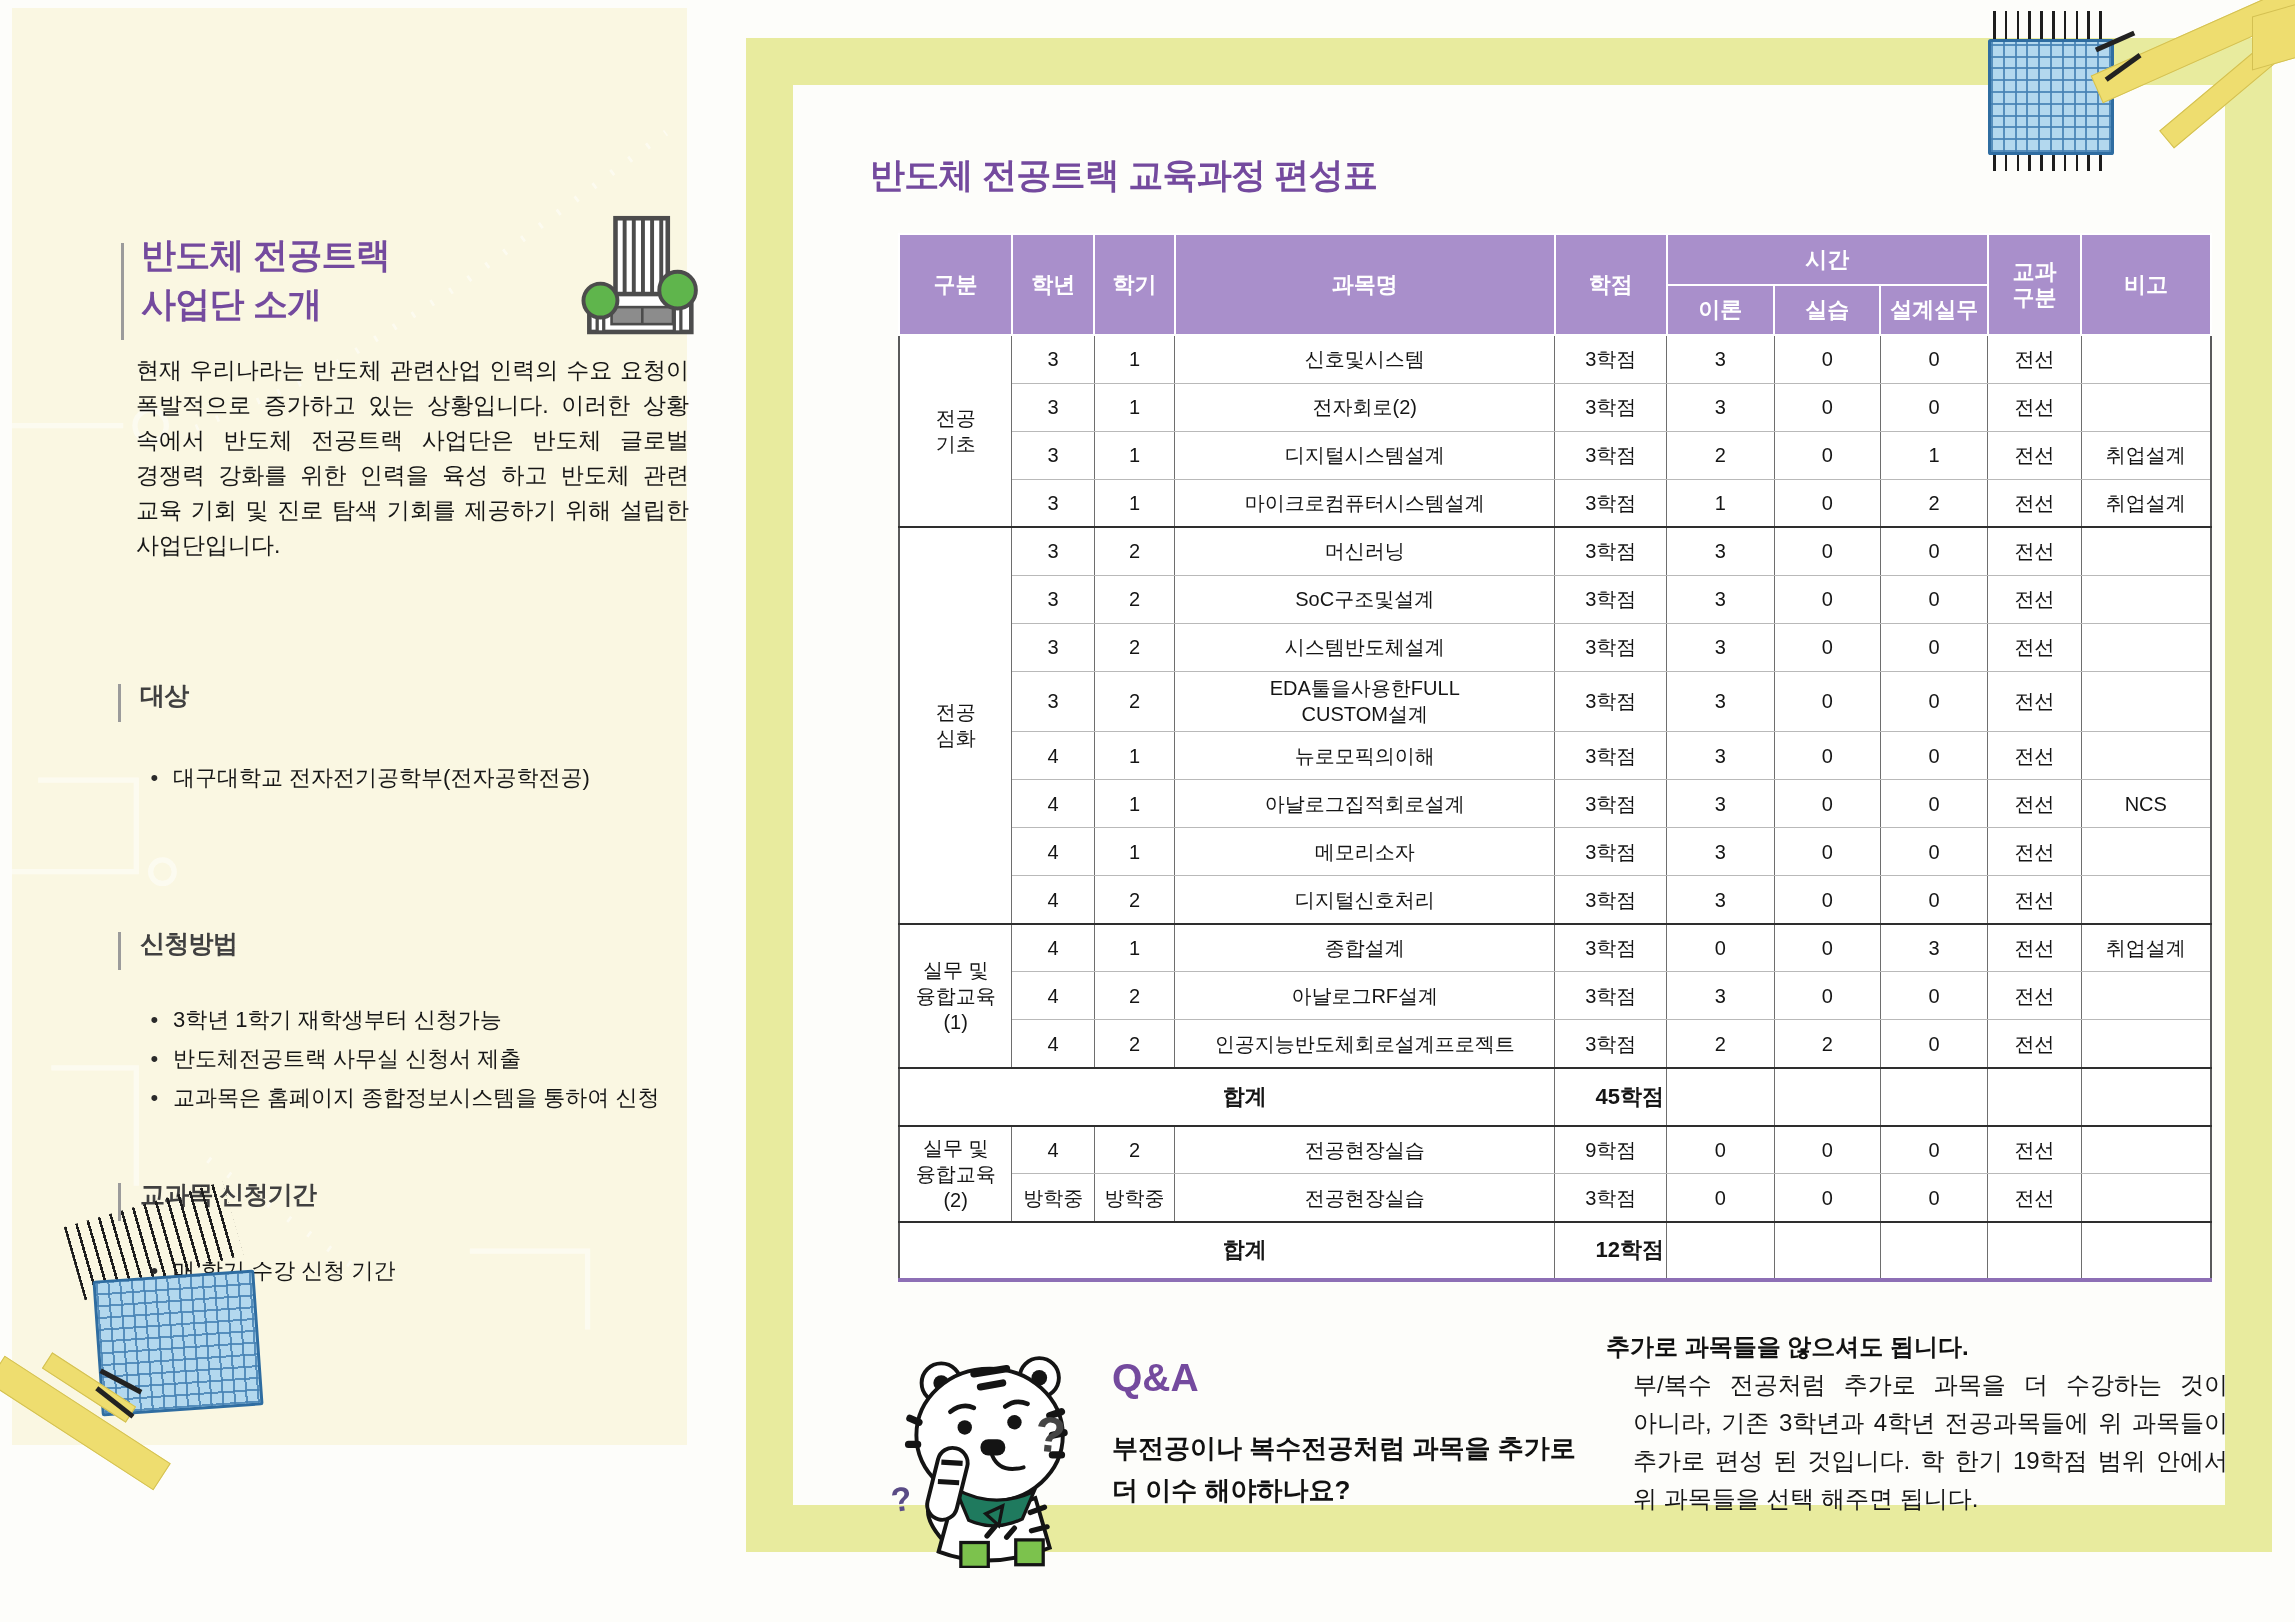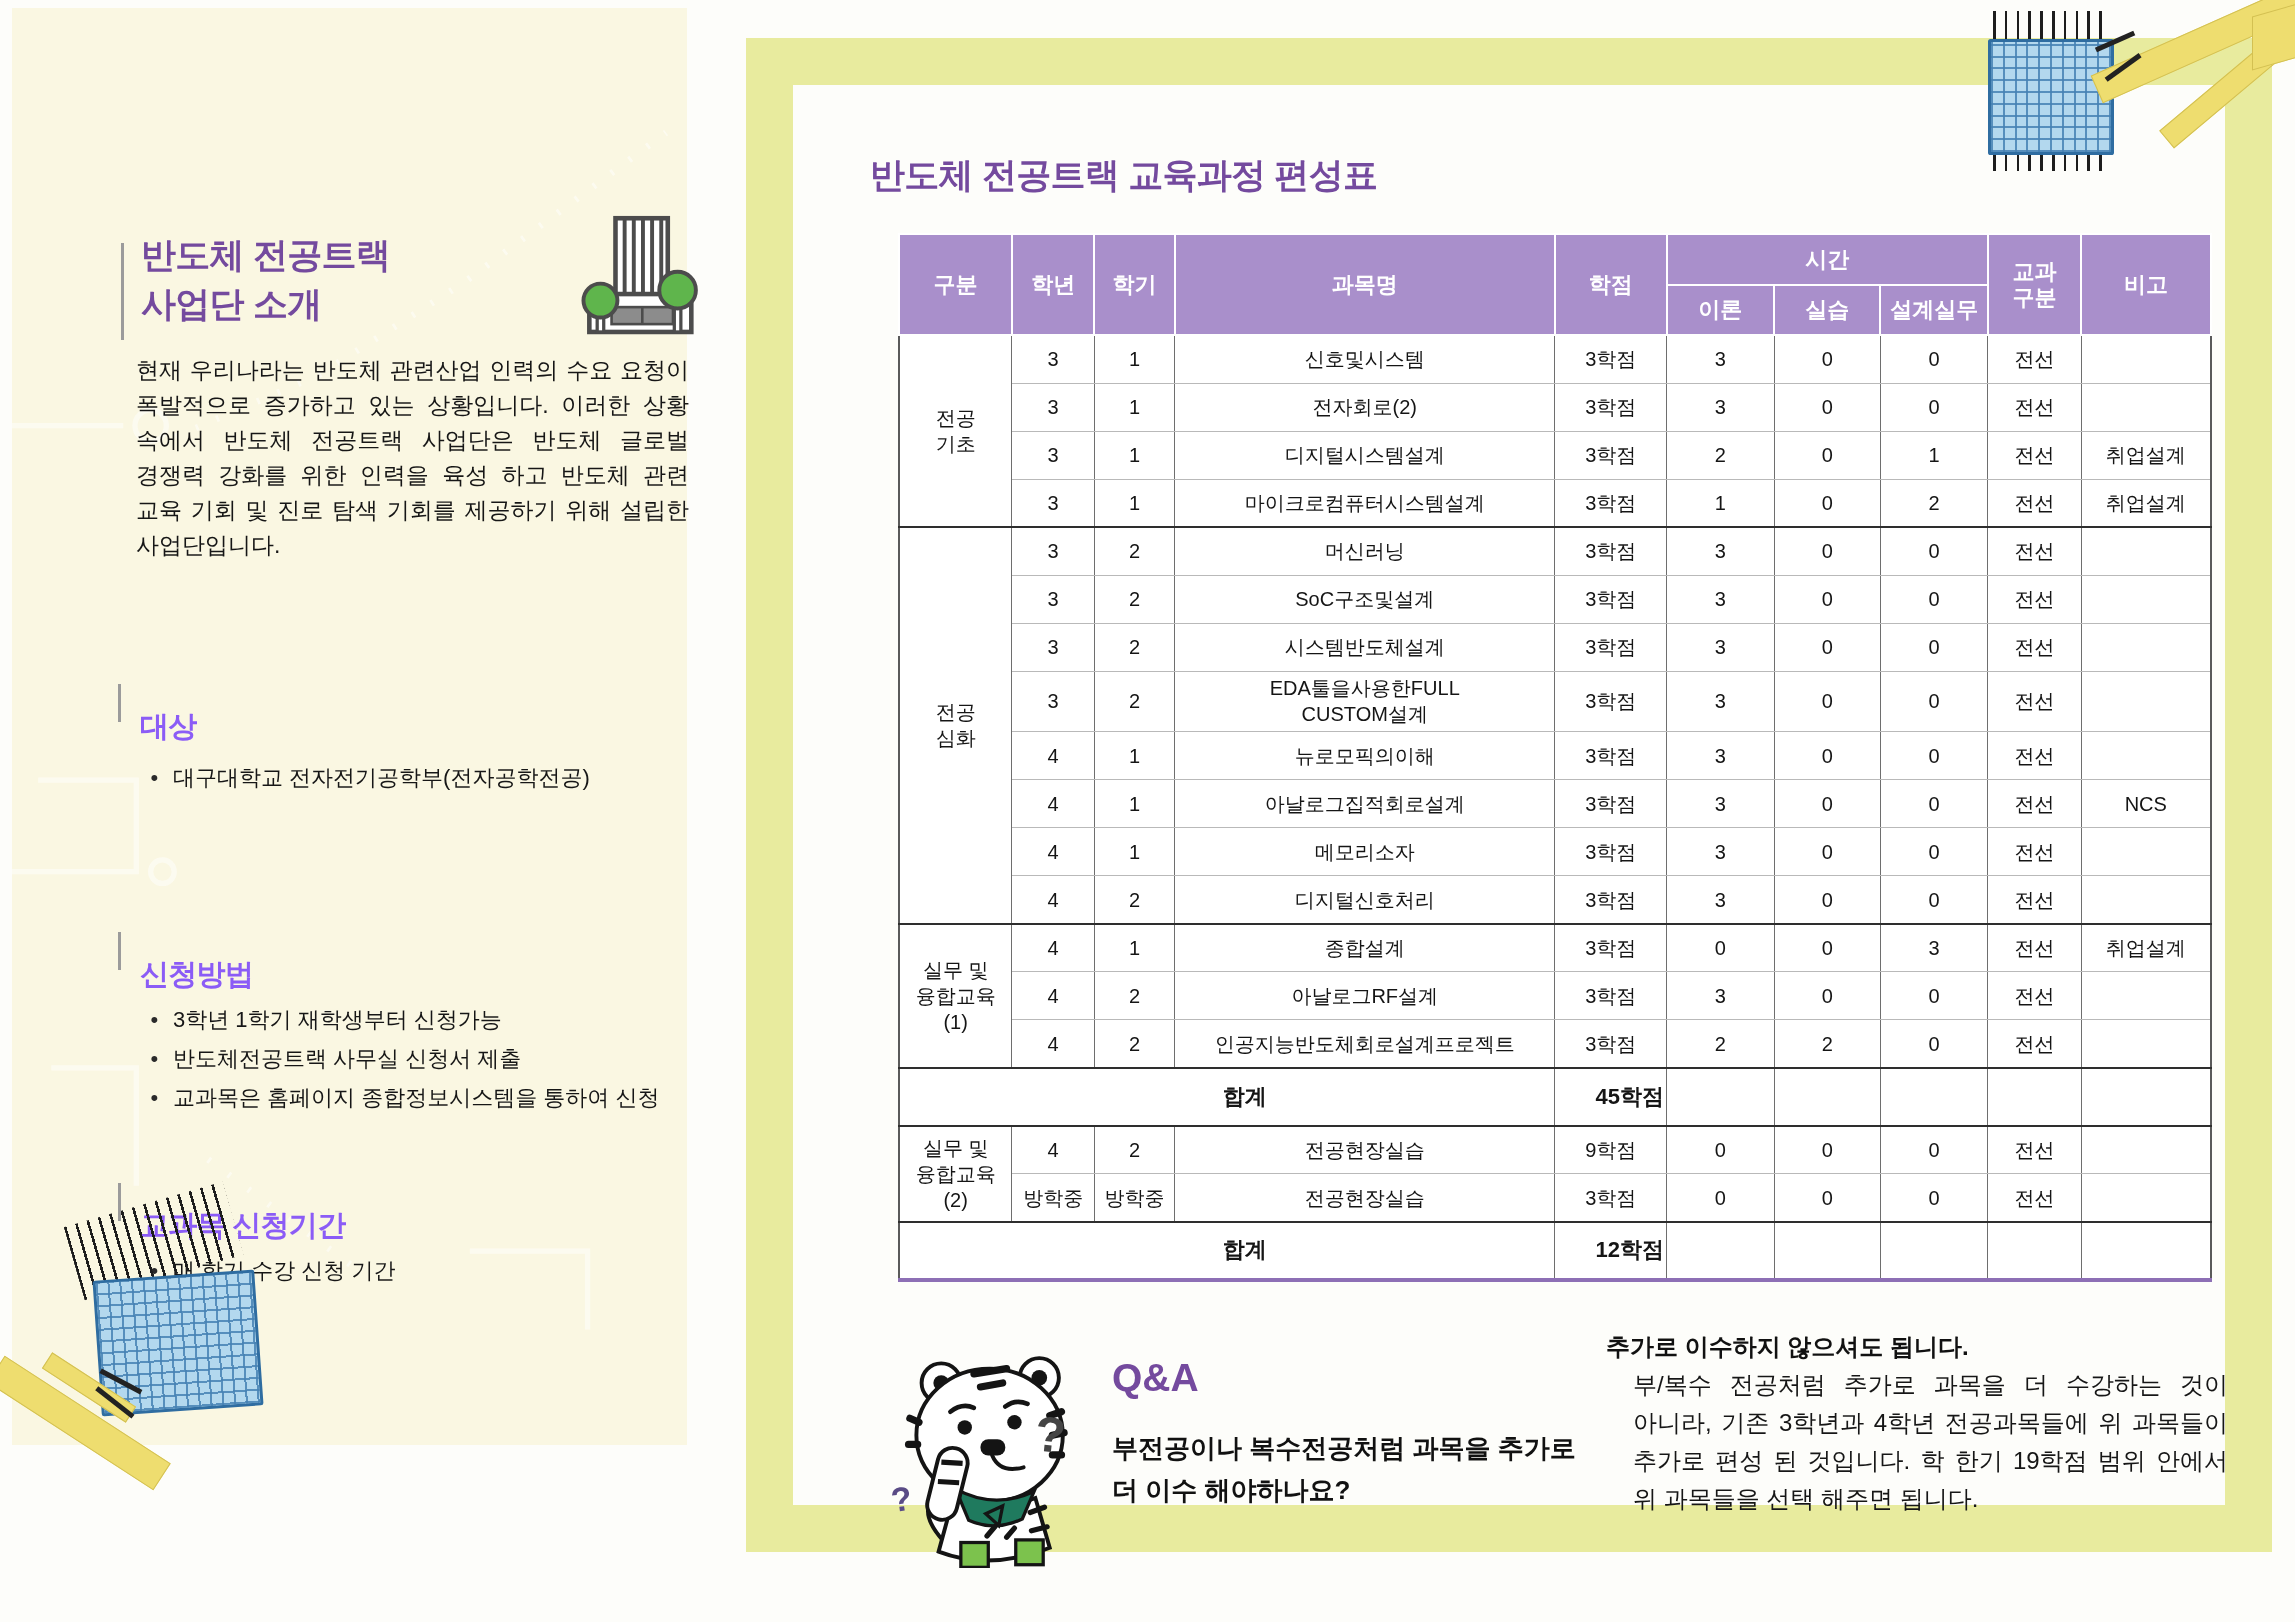--- a/index.html
+++ b/index.html
@@ -23,21 +23,21 @@
   }
   .building-svg{left:576px;top:213px;}
 
   .intro-body{
     left:136px;top:353px;width:553px;
     font-size:23px;line-height:35px;text-align:justify;word-break:keep-all;color:#161616;
   }
 
   .section-rule{width:2.6px;height:38px;background:#9b9b9b;}
   .section-title{
-    font-size:29px;font-weight:bold;color:#8b5cf6;letter-spacing:-0.7px;white-space:pre-line;margin-top:28px;
+    font-size:25px;font-weight:bold;color:#404040;letter-spacing:-0.7px;white-space:pre-line;
   }
   .bullets{list-style:none;margin:0;padding:0;}
   .bullets li{
     position:relative;padding-left:25px;font-size:22px;line-height:39px;color:#161616;word-break:keep-all;
   }
   .bullets li::before{
     content:"•";position:absolute;left:2.6px;top:0;font-size:22px;color:#2a2a2a;
   }
 
   
@@ -498,16 +498,16 @@
     <line x1="178" y1="288" x2="190" y2="274"></line>
   </g>
 </svg>
 <div class="abs qmark-big">?</div>
 <div class="abs qmark-small">?</div>
 
 <div class="abs qna-heading">Q&amp;A</div>
 <div class="abs qna-question">부전공이나 복수전공처럼 과목을 추가로
 더 이수 해야하나요?</div>
 <div class="abs qna-answer">
-  <div class="qna-answer-title">추가로 이수하지 않으셔도 됩니다.</div>
+  <div class="qna-answer-title">추가로 과목들을 않으셔도 됩니다.</div>
   <div class="qna-answer-body">부/복수 전공처럼 추가로 과목을 더 수강하는 것이 아니라, 기존 3학년과 4학년 전공과목들에 위 과목들이 추가로 편성 된 것입니다. 학 한기 19학점 범위 안에서 위 과목들을 선택 해주면 됩니다.</div>
 </div>
 
 
 </body></html>

